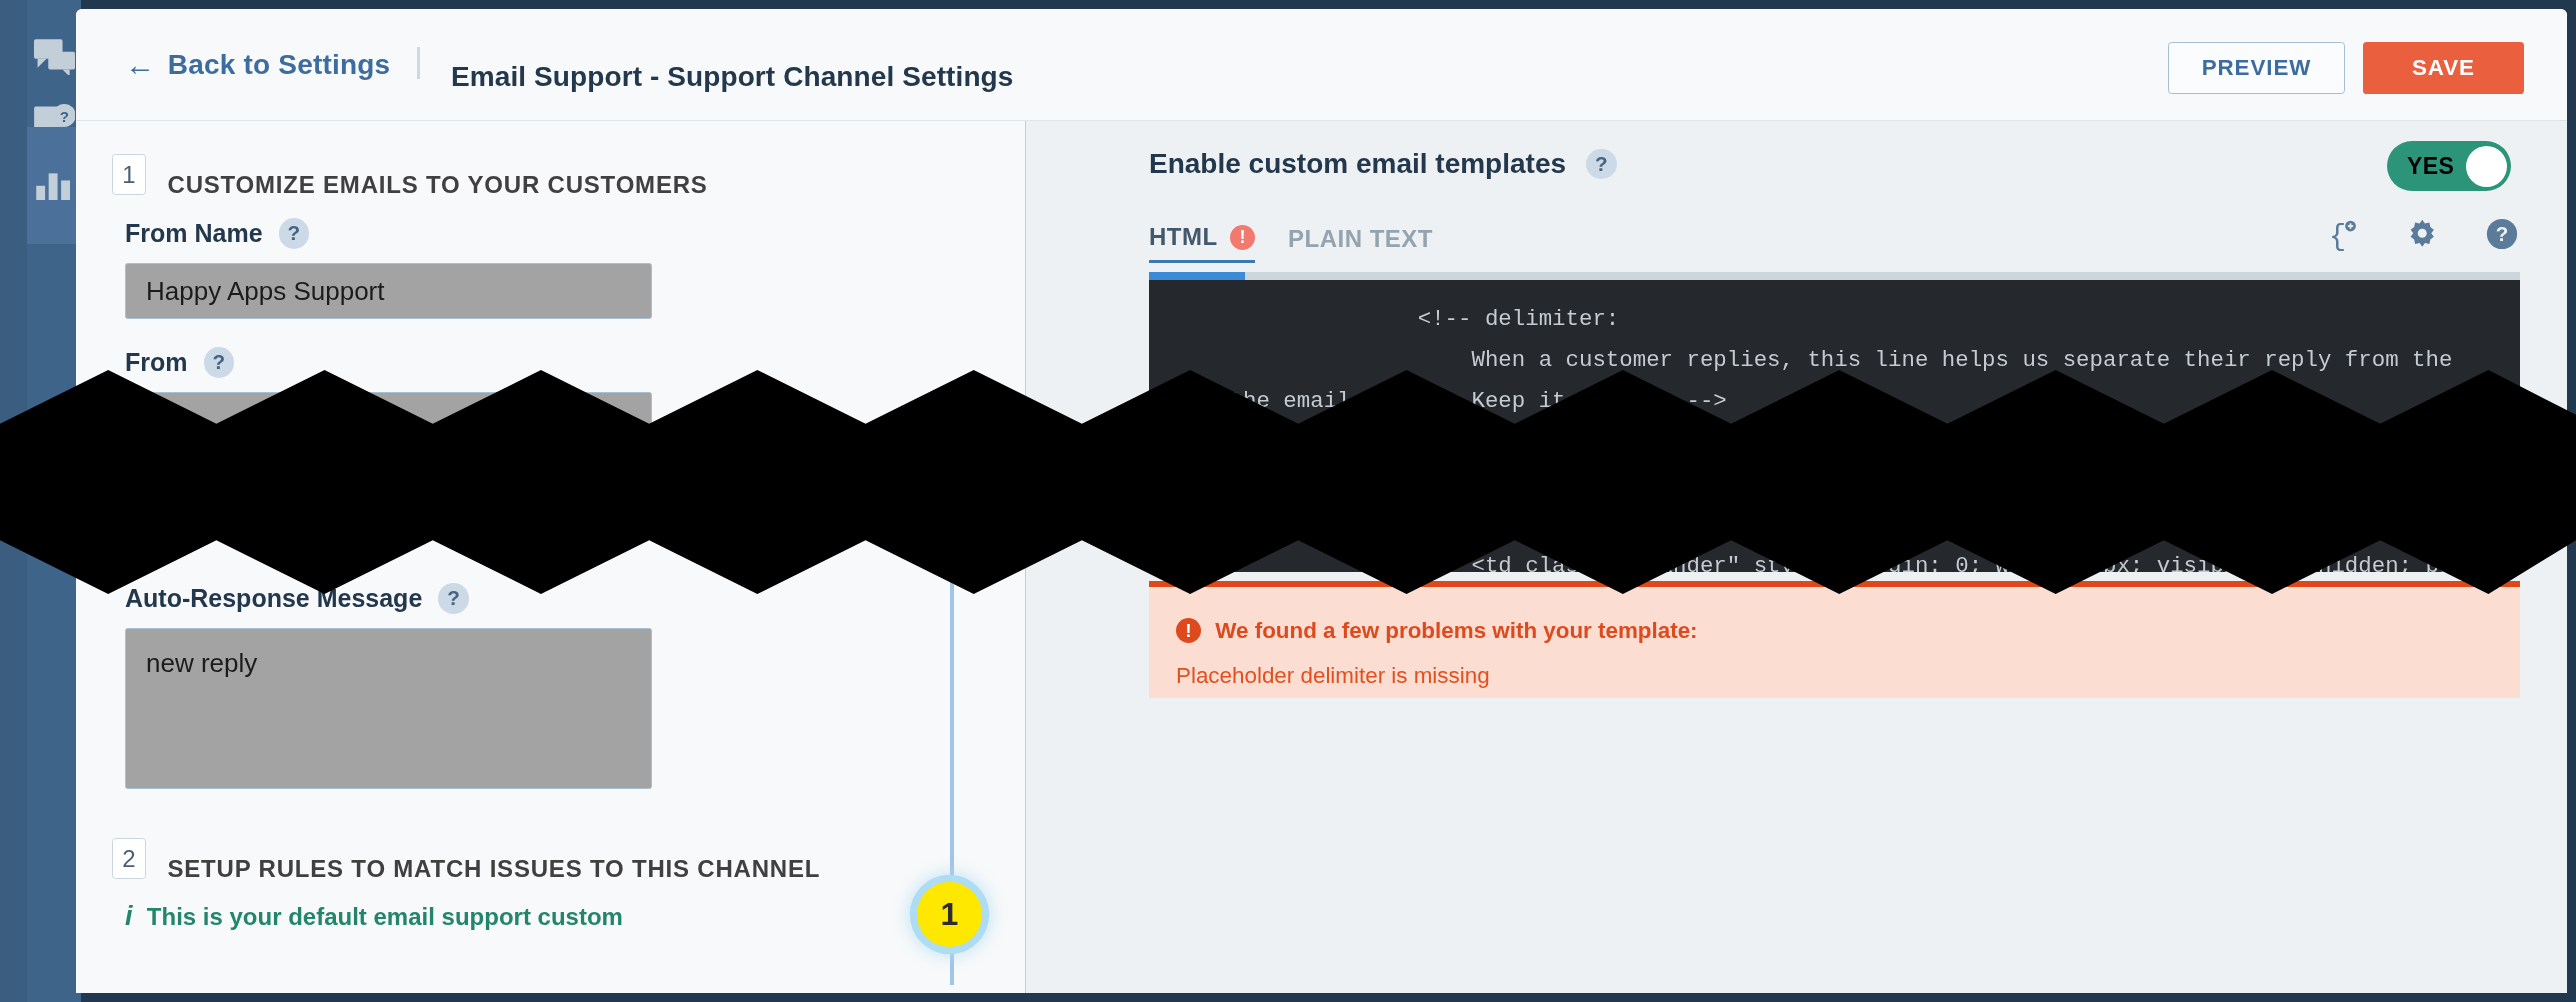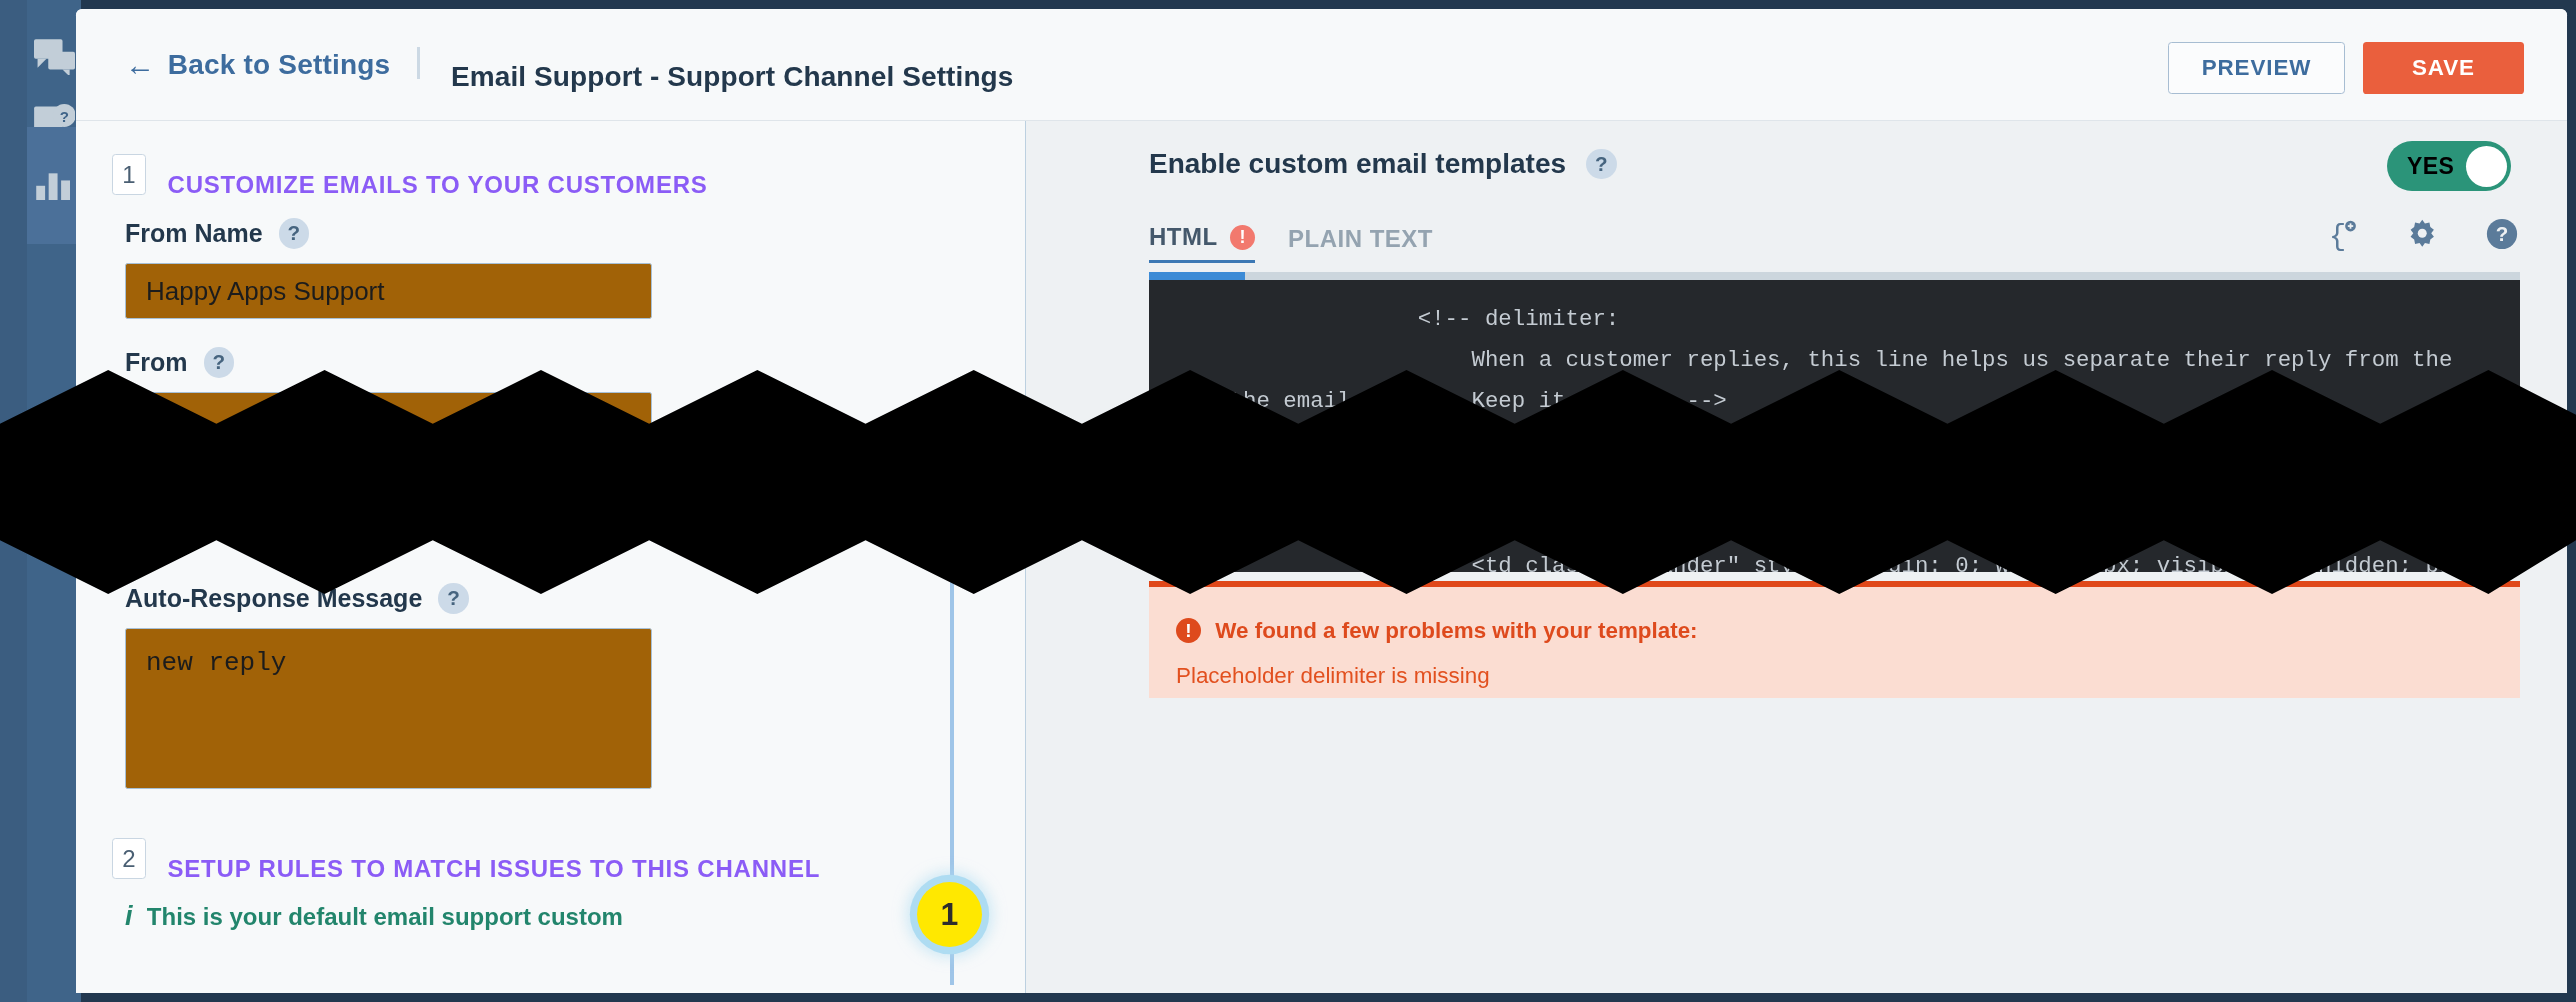--- a/index.html
+++ b/index.html
@@ -79,37 +79,37 @@
     background: #eef1f3;
   }
 
   
   .sec-head { position: absolute; display: flex; align-items: center; gap: 21.5px; }
   .sec-num {
     width: 34px; height: 41px; border: 0.9px solid #c9d6e2; border-radius: 3.6px;
     background: #fff; color: #4a5f73; font-size: 24px; font-weight: 400;
     display: flex; align-items: center; justify-content: center;
   }
-  .sec-title { font-size: 24px; font-weight: 700; color: #8b5cf6; letter-spacing: 0.8px; margin-top: 21px; }
+  .sec-title { font-size: 24px; font-weight: 700; color: #404040; letter-spacing: 0.8px; margin-top: 21px; }
 
   .field-label {
     position: absolute; font-size: 25px; font-weight: 700; color: #23384c;
     display: flex; align-items: center; gap: 16px;
   }
   .qmark {
     width: 30.5px; height: 30.5px; border-radius: 50%; background: #ccdae8;
     color: #46647f; font-size: 20.6px; font-weight: 700;
     display: flex; align-items: center; justify-content: center; cursor: pointer;
   }
   .txt-input {
-    position: absolute; background: #a16207; border: 0.9px solid #a7c0d6;
+    position: absolute; background: #a3a3a3; border: 0.9px solid #a7c0d6;
     border-radius: 2.7px; font-family: "Liberation Sans", sans-serif;
     font-size: 26px; color: #1c1c1c; padding: 0 20px; outline: none;
   }
-  textarea.txt-input { padding: 16px 20px; line-height: 1.4; resize: none; font-family: Liberation Mono, monospace; }
+  textarea.txt-input { padding: 16px 20px; line-height: 1.4; resize: none; }
 
   
   #tpl-title {
     position: absolute; left: 123px; top: 27px;
     font-size: 28px; font-weight: 700; color: #23384c;
     display: flex; align-items: center; gap: 20px;
   }
   #toggle {
     position: absolute; right: 56px; top: 20px;
     width: 124px; height: 50px; border-radius: 25px; background: #2b9479;

